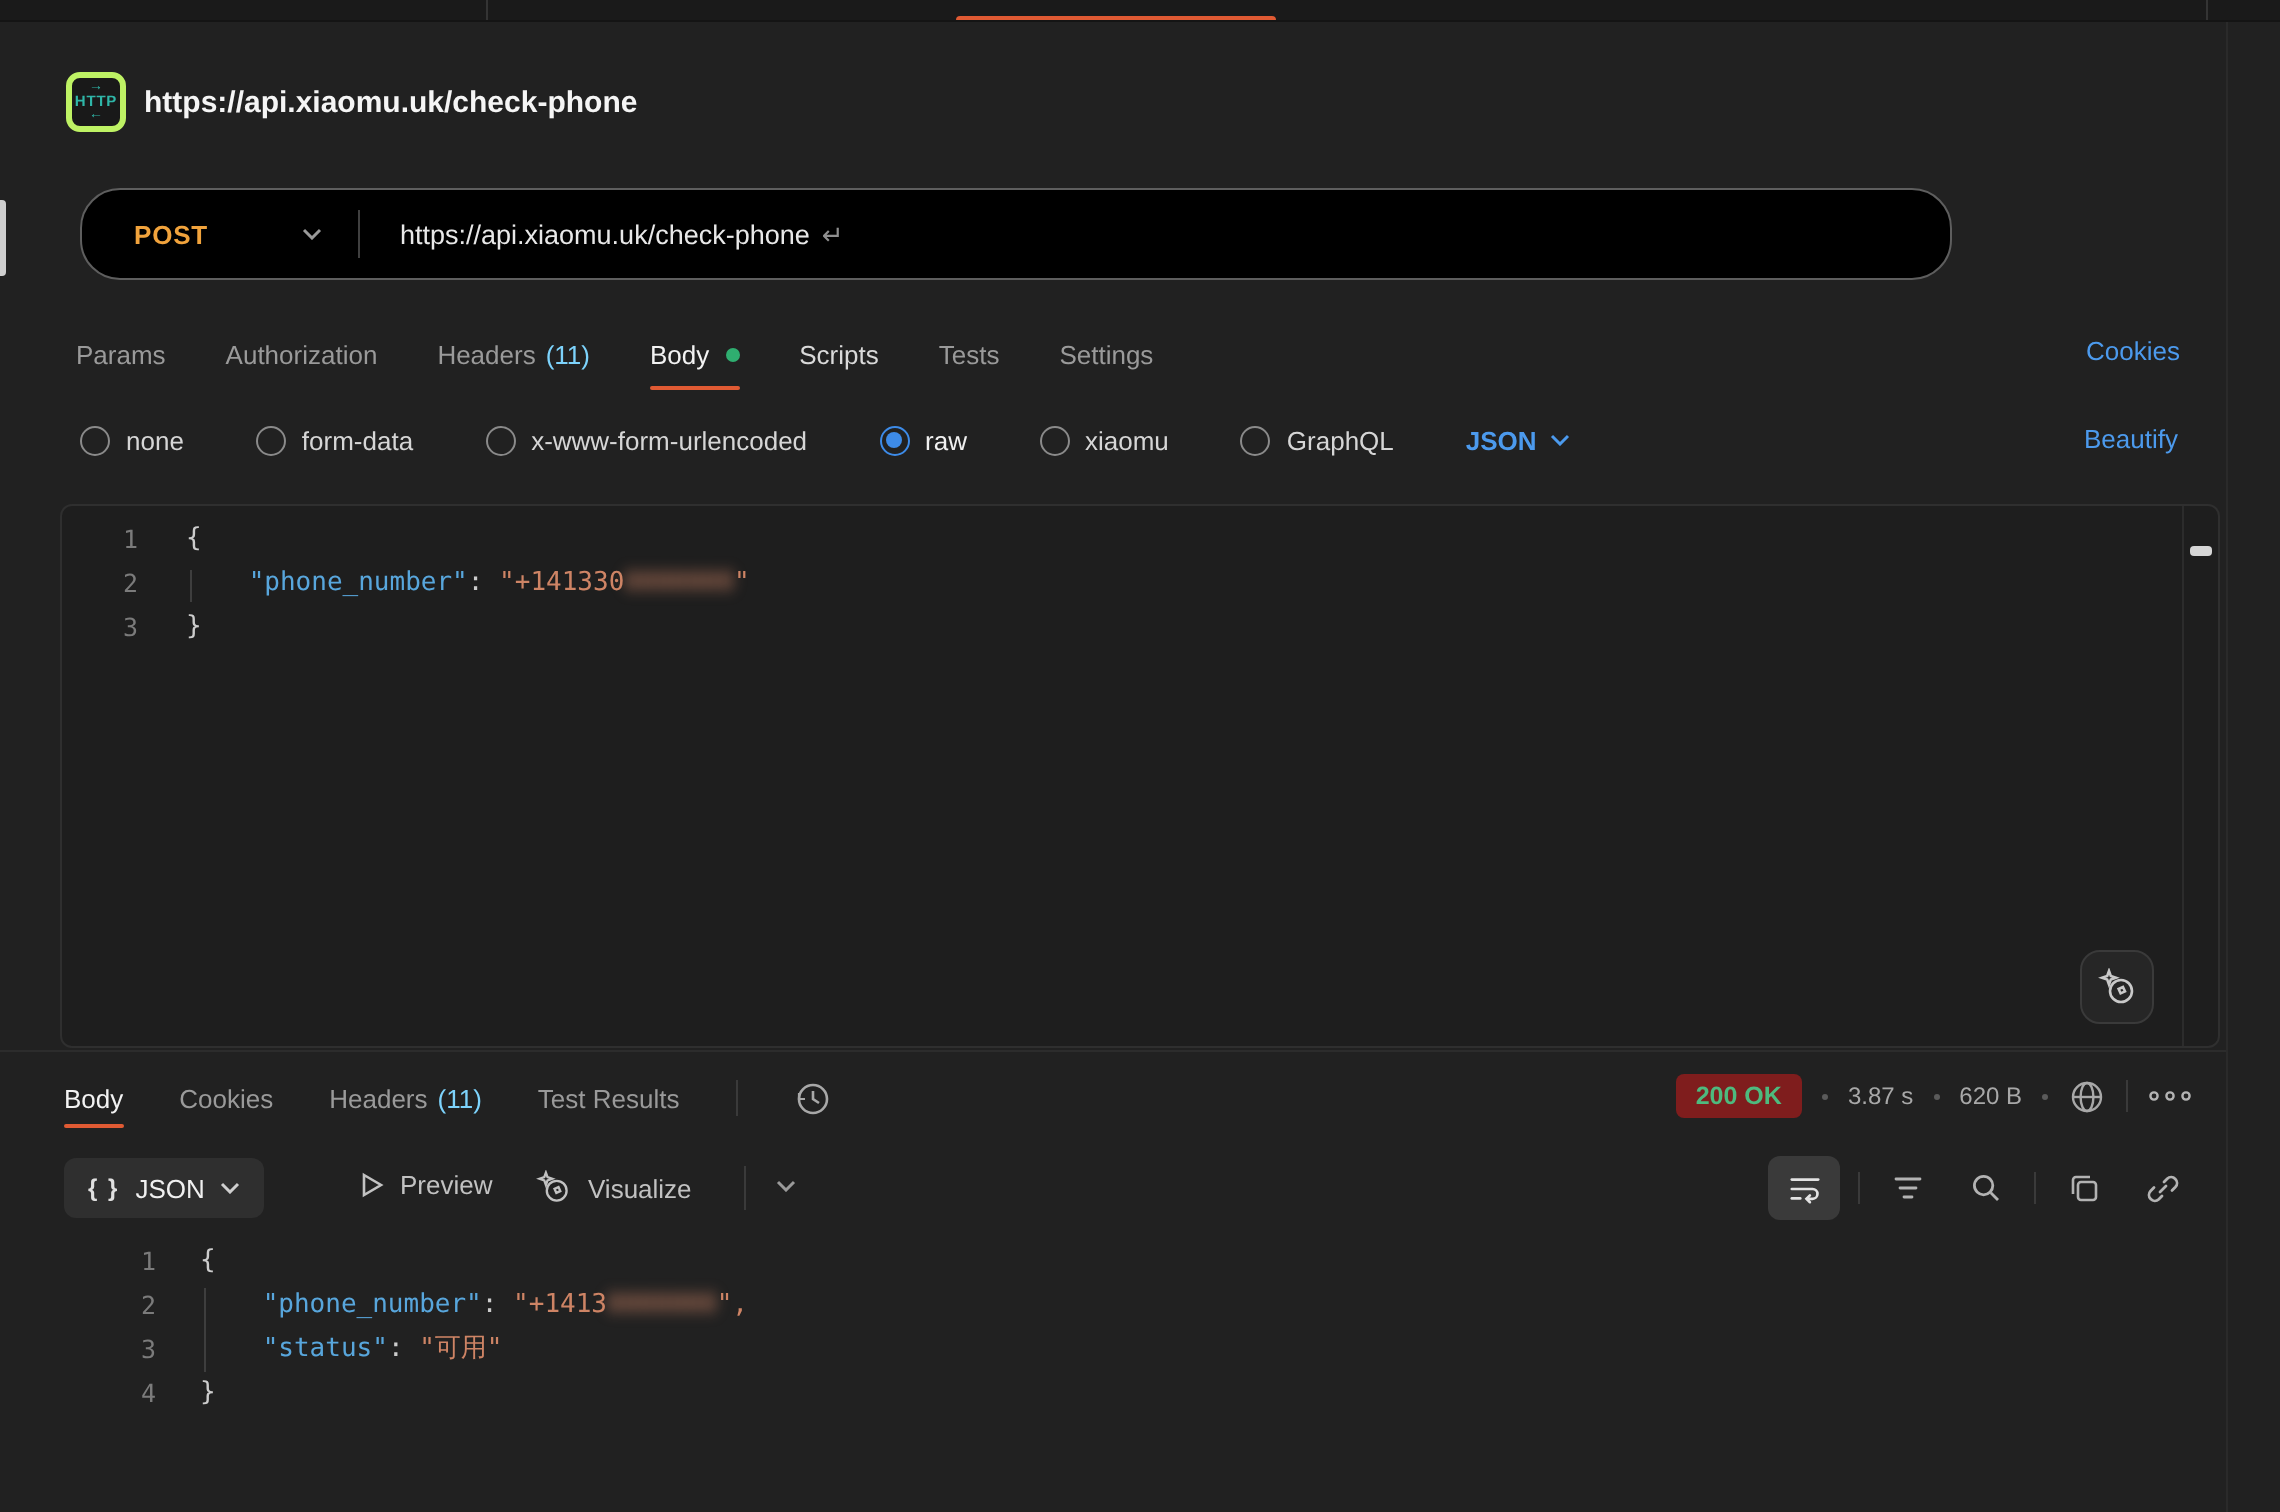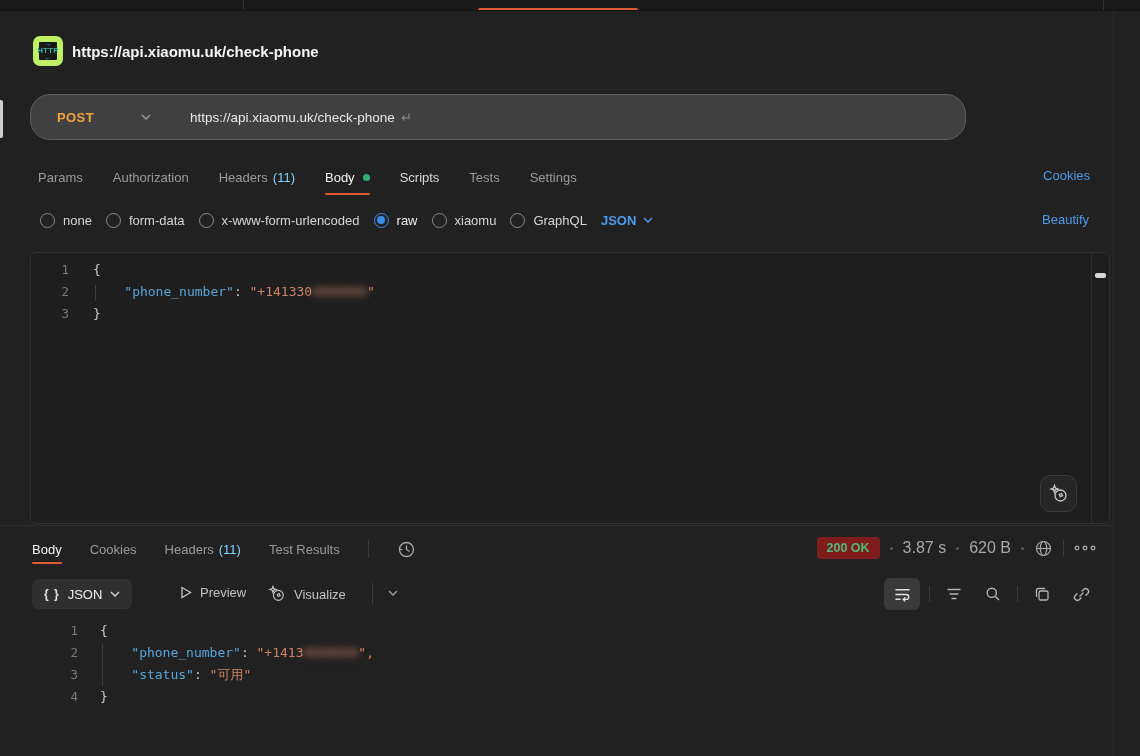--- a/index.html
+++ b/index.html
@@ -13,32 +13,32 @@
   .ts-item { position:absolute; top:-25px; height:36px; line-height:36px; font-size:12px;
              color:#9a9a9a; white-space:nowrap; }
   .ts-active { color:#e8e8e8; }
   .ts-sep { position:absolute; top:0; width:1px; height:11px; background:#343434; }
   .ts-underline { position:absolute; left:478px; top:8px; width:160px; height:3px;
                   background:#e05a33; border-radius:2px 2px 0 0; }
   .ts-plus { position:absolute; top:-25px; height:36px; line-height:36px; font-size:15px; color:#9a9a9a; }
 
   
   .http-icon { position:absolute; left:33px; top:36px; width:30px; height:30px; border-radius:7px;
-               background:#191919; border:6px solid #bef264; color:#2fb6a8;
+               background:#191919; border:3px solid #bef264; color:#2fb6a8;
                display:flex; flex-direction:column; align-items:center; justify-content:center; }
   .http-arrow { font-size:7px; line-height:6px; }
   .http-word  { font-size:7.5px; font-weight:700; letter-spacing:.4px; line-height:8px; }
   .req-title { position:absolute; left:72px; top:43px; font-size:15px; font-weight:700; color:#f5f5f5; }
   .save-btn { position:absolute; left:980px; top:35px; height:34px; border-radius:6px;
               background:#2f2f2f; display:flex; align-items:stretch; }
   .save-main { display:flex; align-items:center; gap:8px; padding:0 14px; font-size:13px; color:#ececec; }
   .save-caret { width:34px; border-left:1px solid #202020; display:flex; align-items:center; justify-content:center; }
 
   
-  .url-bar { position:absolute; left:30px; top:94px; width:936px; height:46px; background:#404040;
+  .url-bar { position:absolute; left:40px; top:94px; width:936px; height:46px; background:#000000;
              border:1px solid #5e5e5e; border-radius:20px; display:flex; align-items:center; }
   .method-select { width:138px; padding:0 18px 0 26px; display:flex; align-items:center;
                    justify-content:space-between; font-size:13px; font-weight:700; color:#f1a33c;
                    letter-spacing:.4px; cursor:pointer; }
   .url-divider { width:1px; height:24px; background:#404040; }
   .url-text { margin-left:20px; font-size:13.5px; color:#e8e8e8; }
   .url-ret { color:#8f8f8f; margin-left:6px; font-size:13px; }
   .send-btn { position:absolute; left:978px; top:94px; height:46px; display:flex; }
   .send-main { width:84px; background:#0b64d3; border-radius:8px 0 0 8px; color:#fff; font-weight:700;
                font-size:14.5px; display:flex; align-items:center; justify-content:center; }
@@ -52,21 +52,21 @@
   .rtab { position:relative; display:flex; align-items:center; cursor:pointer; white-space:nowrap; }
   .rtab.bright { color:#d9d9d9; }
   .rtab.active { color:#f3f3f3; }
   .rtab.active::after { content:""; position:absolute; left:0; right:0; bottom:-10px; height:2px;
                         background:#e05a33; border-radius:2px; }
   .tab-count { color:#7dd3fc; margin-left:5px; }
   .green-dot { width:7px; height:7px; border-radius:50%; background:#2fae70; margin-left:8px; }
   .cookies-link { position:absolute; right:50px; top:168px; color:#4c9aed; font-size:13px; cursor:pointer; }
 
   
-  .radio-row { position:absolute; left:40px; top:207px; height:26px; display:flex; gap:14px;
+  .radio-row { position:absolute; left:40px; top:207px; height:26px; display:flex; gap:36px;
                align-items:center; font-size:13px; color:#d6d6d6; }
   .ritem { display:flex; align-items:center; cursor:pointer; white-space:nowrap; }
   .radio { width:15px; height:15px; border:1.5px solid #8a8a8a; border-radius:50%; margin-right:8px; }
   .radio.sel { border-color:#3d8be8; position:relative; }
   .radio.sel::after { content:""; position:absolute; inset:2.5px; background:#3d8be8; border-radius:50%; }
   .lang-select { display:flex; align-items:center; gap:7px; color:#4c9aed; font-weight:600; cursor:pointer; }
   .beautify-link { position:absolute; right:51px; top:212px; color:#4c9aed; font-size:13px; cursor:pointer; }
 
   
   .editor { position:absolute; left:30px; top:252px; width:1080px; height:272px; background:#1e1e1e;
@@ -90,21 +90,21 @@
 
   
   .resp-meta { position:absolute; left:32px; top:535px; height:28px; display:flex; gap:28px;
                align-items:center; font-size:13px; color:#9a9a9a; }
   .resp-meta .rtab.active::after { bottom:-7px; }
   .meta-div { width:1px; height:18px; background:#3a3a3a; }
   .resp-right { position:absolute; right:44px; top:537px; display:flex; align-items:center; gap:10px; }
   .pill { background:#7f1d1d; color:#4eba7e; font-size:12.5px; font-weight:600; padding:4px 10px;
           border-radius:4px; }
   .sepdot { width:3px; height:3px; border-radius:50%; background:#5a5a5a; }
-  .meta-text { color:#a8a8a8; font-size:16px; }
+  .meta-text { color:#a8a8a8; font-size:12px; }
   .vdiv { width:1px; height:16px; background:#3a3a3a; }
 
   
   .json-pill { position:absolute; left:32px; top:579px; height:30px; background:#2f2f2f; border-radius:6px;
                display:flex; align-items:center; padding:0 12px; gap:8px; font-size:13px; color:#f0f0f0;
                cursor:pointer; }
   .braces { font-weight:700; font-size:12px; color:#e0e0e0; letter-spacing:1px; }
   .tbtn { position:absolute; top:585px; display:flex; align-items:center; gap:8px; color:#c2c2c2;
           font-size:13px; cursor:pointer; }
   .tb-div { position:absolute; left:372px; top:583px; width:1px; height:22px; background:#3a3a3a; }

